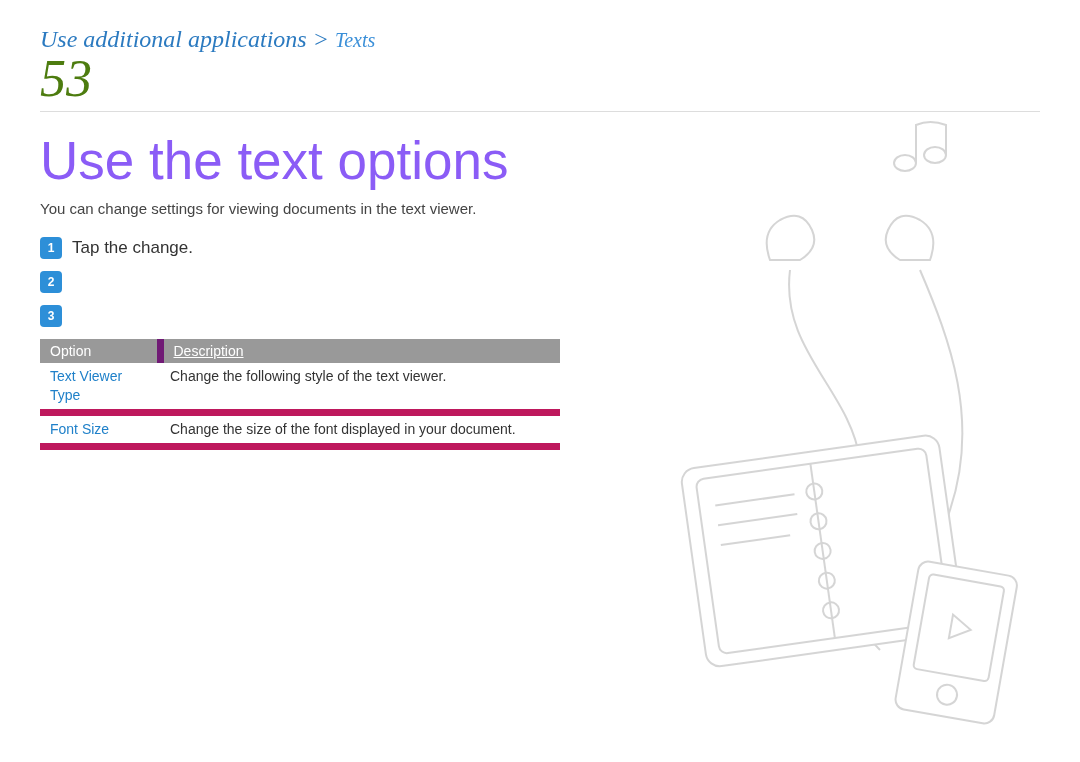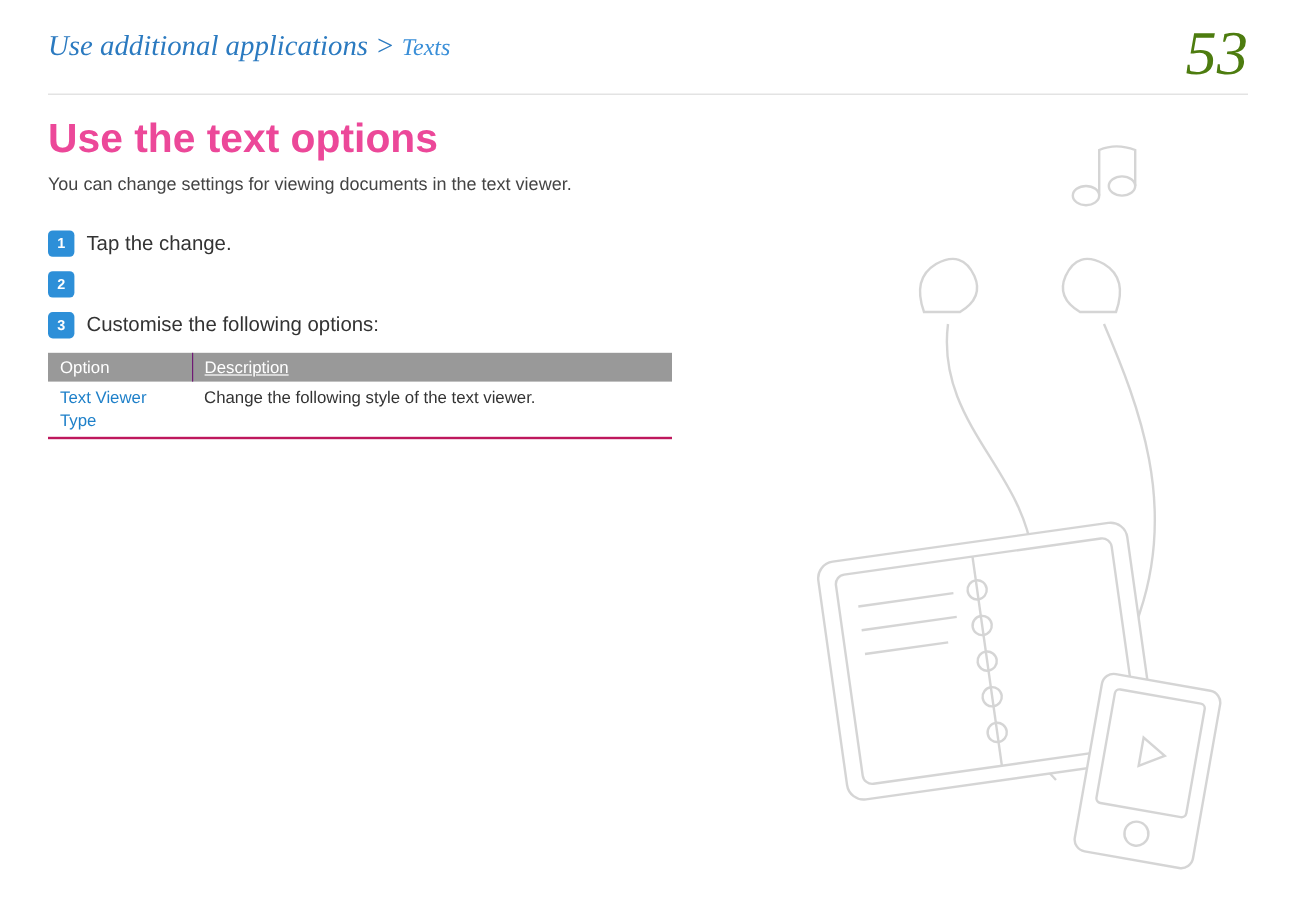--- a/index.html
+++ b/index.html
@@ -10,22 +10,23 @@
     font-family: Arial, Helvetica, sans-serif;
     color: #333;
     position: relative;
     overflow: hidden;
   }
   .page {
     padding: 20px 40px 20px 40px;
   }
   .header-row {
     display: flex;
-    justify-content: space-between;
+    justify-content: flex-start;
     align-items: flex-start;
+    flex-direction: column;
   }
   .breadcrumb {
     font-family: Georgia, 'Times New Roman', serif;
     font-style: italic;
     font-size: 24px;
     color: #2b7ac0;
     margin-top: 6px;
   }
   .breadcrumb .sub {
     font-size: 20px;
@@ -40,32 +41,32 @@
     line-height: 1;
   }
   .divider-line {
     border: none;
     border-top: 1px solid #ddd;
     margin: 6px 0 18px 0;
     width: 100%;
   }
   .title {
     font-family: Arial, Helvetica, sans-serif;
-    font-weight: 700;
-    font-size: 34px;
-    color: #ec4899;
+    font-weight: 400;
+    font-size: 53px;
+    color: #8b5cf6;
     margin-bottom: 8px;
   }
   .content-col {
     width: 520px;
   }
   .intro {
     font-size: 15px;
     color: #444;
-    margin-bottom: 28px;
+    margin-bottom: 18px;
     line-height: 1.35;
   }
   .steps {
     list-style: none;
     margin-bottom: 12px;
   }
   .steps li {
     display: flex;
     align-items: center;
     gap: 10px;
@@ -103,26 +104,26 @@
     border-collapse: collapse;
     width: 100%;
     font-size: 14px;
   }
   table.options thead th {
     background: #999;
     color: #fff;
     text-align: left;
     font-weight: normal;
     padding: 4px 10px;
-    border-right: 1px solid #701a75;
+    border-right: 7px solid #701a75;
   }
   table.options thead th:last-child { border-right: none; text-decoration: underline; }
   table.options tbody td {
     padding: 4px 10px;
-    border-bottom: 2px solid #be185d;
+    border-bottom: 7px solid #be185d;
     vertical-align: top;
     line-height: 1.35;
   }
   table.options tbody td.opt {
     color: #1f80c9;
     width: 120px;
   }
   .illustration {
     position: absolute;
     right: 20px;
@@ -152,36 +153,39 @@
     <ul class="steps">
       <li>
         <span class="step-badge">1</span>
         <span>Tap the change.</span>
       </li>
       <li>
         <span class="step-badge">2</span>
       </li>
       <li>
         <span class="step-badge">3</span>
-        <span>Customise the following options:</span>
       </li>
     </ul>
 
     <table class="options">
       <thead>
         <tr>
           <th>Option</th>
           <th>Description</th>
         </tr>
       </thead>
       <tbody>
         <tr>
           <td class="opt">Text Viewer Type</td>
           <td>Change the following style of the text viewer.</td>
         </tr>
+        <tr>
+          <td class="opt">Font Size</td>
+          <td>Change the size of the font displayed in your document.</td>
+        </tr>
       </tbody>
     </table>
   </div>
 </div>
 
 <div class="illustration">
   <svg viewBox="0 0 440 640" fill="none" stroke="#888" stroke-width="2">
 
     <g transform="translate(275,25)">
       <ellipse cx="10" cy="48" rx="11" ry="8" fill="#fff"></ellipse>

